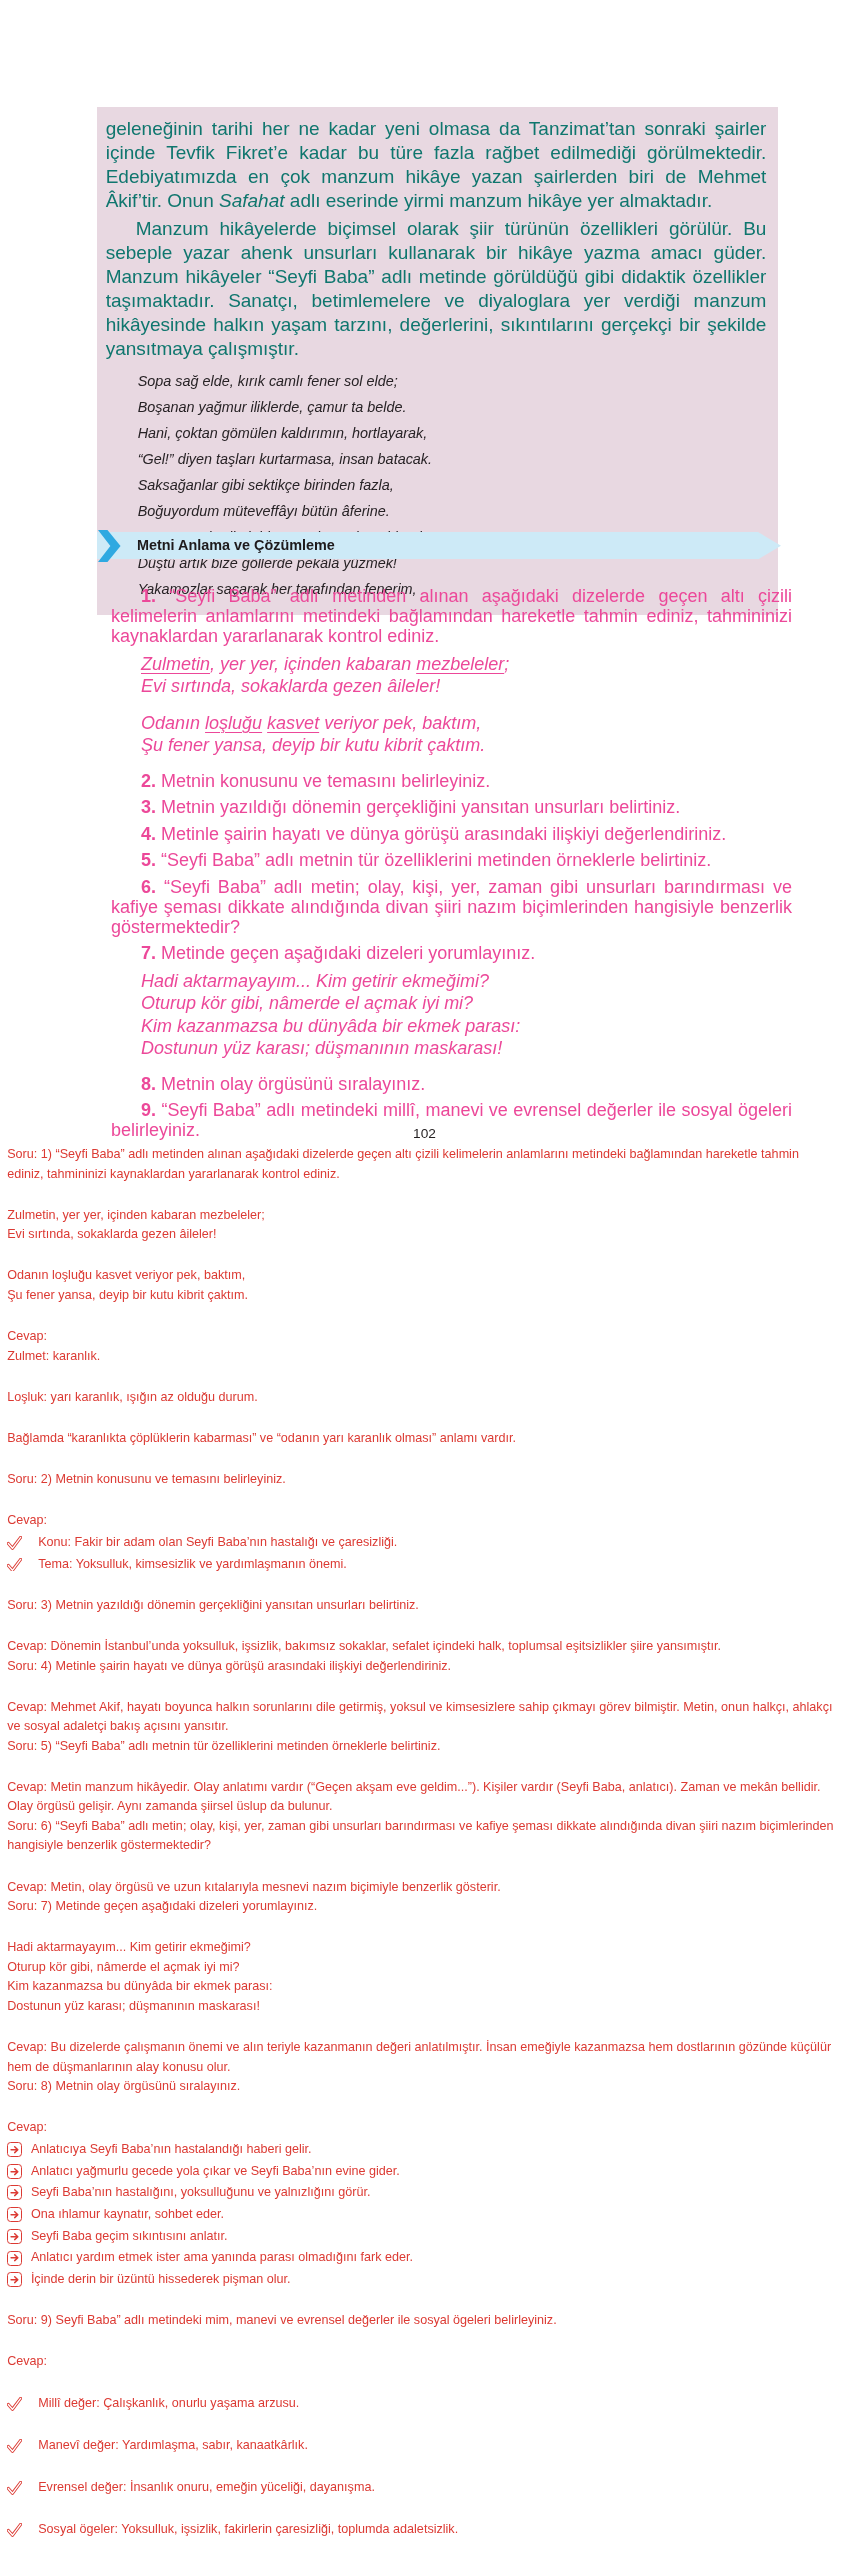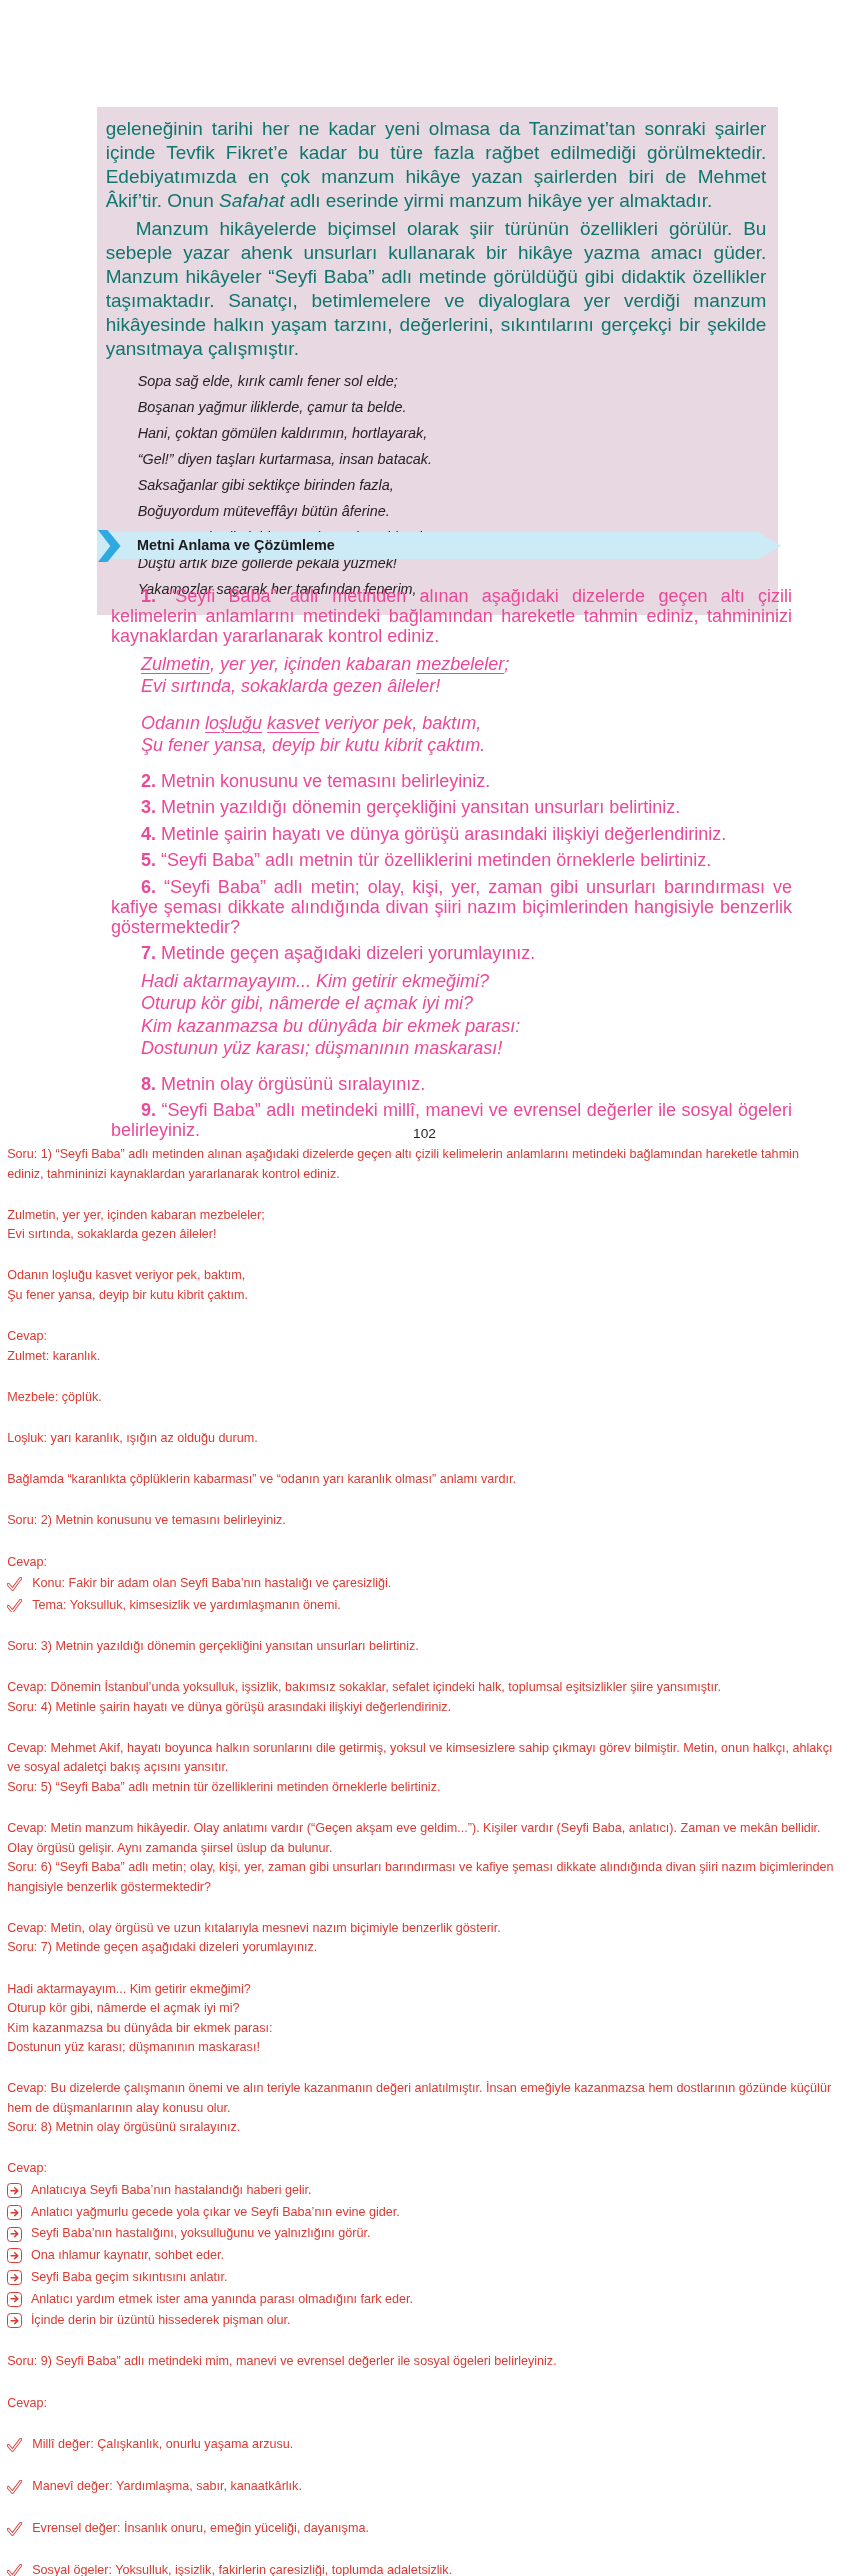--- a/index.html
+++ b/index.html
@@ -90,21 +90,21 @@
     left:7.2px; top:1145px;
     width:830px;
     color:var(--red,#dc3a33);
     font-size:12.6px;
     line-height:19.5px;
   }
   .ans-block{ margin-top:21.7px; }
   .ans-block.first{ margin-top:0; }
   .ans-line{ min-height:19.5px; }
   .check-item{
-    display:flex; align-items:flex-start; gap:10px;
+    display:flex; align-items:flex-start; gap:16px;
     margin-top:2.2px;
   }
   .check-item svg{ flex:0 0 auto; margin-top:2.9px; }
   .spaced .check-item{ margin-top:22.4px; }
   .spaced .check-item:first-of-type{ margin-top:2.2px; }
   .arrow-item{
     display:flex; align-items:flex-start; gap:8.7px;
     margin-top:2.2px;
   }
   .arrow-box{
@@ -185,23 +185,20 @@
       </div>
       <div class="ans-block">
         <div class="ans-line">Odanın loşluğu kasvet veriyor pek, baktım,</div>
         <div class="ans-line">Şu fener yansa, deyip bir kutu kibrit çaktım.</div>
       </div>
       <div class="ans-block">
         <div class="ans-line">Cevap:</div>
         <div class="ans-line">Zulmet: karanlık.</div>
       </div>
       <div class="ans-block">
-        <div class="ans-line">Mezbele: çöplük.</div>
-      </div>
-      <div class="ans-block">
         <div class="ans-line">Loşluk: yarı karanlık, ışığın az olduğu durum.</div>
       </div>
       <div class="ans-block">
         <div class="ans-line">Bağlamda “karanlıkta çöplüklerin kabarması” ve “odanın yarı karanlık olması” anlamı vardır.</div>
       </div>
       <div class="ans-block">
         <div class="ans-line">Soru: 2) Metnin konusunu ve temasını belirleyiniz.</div>
       </div>
       <div class="ans-block">
         <div class="ans-line">Cevap:</div>

